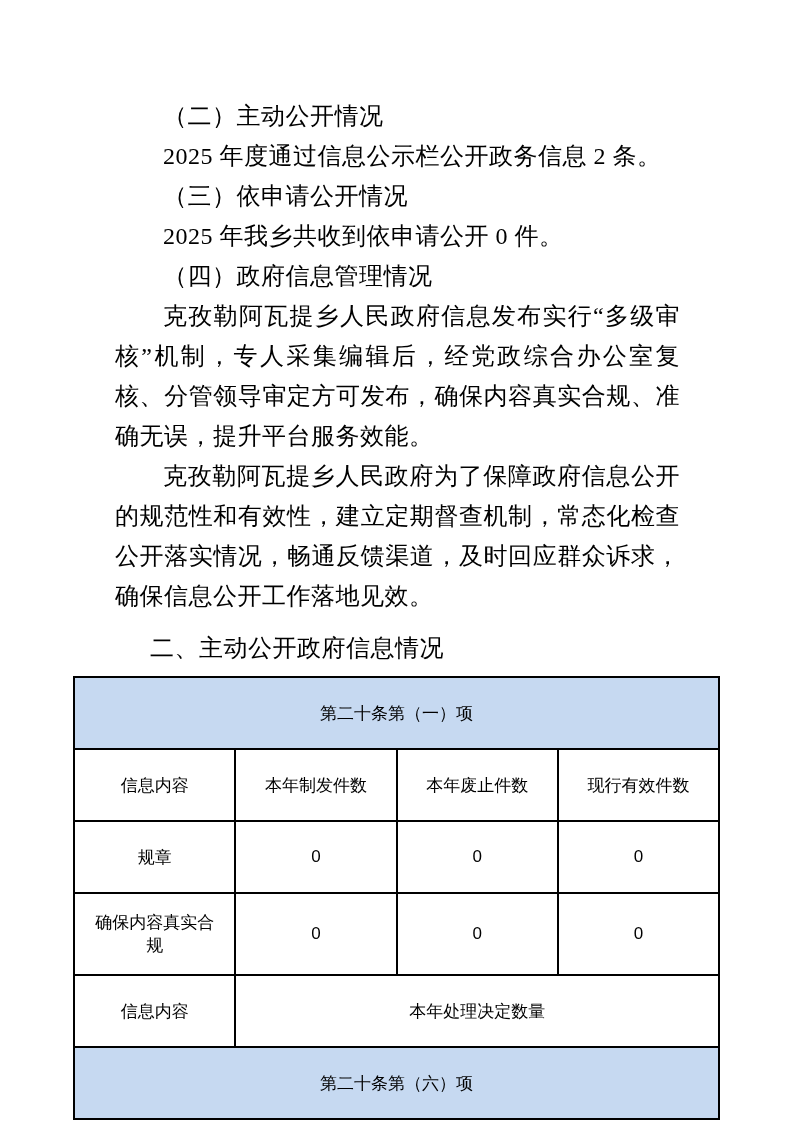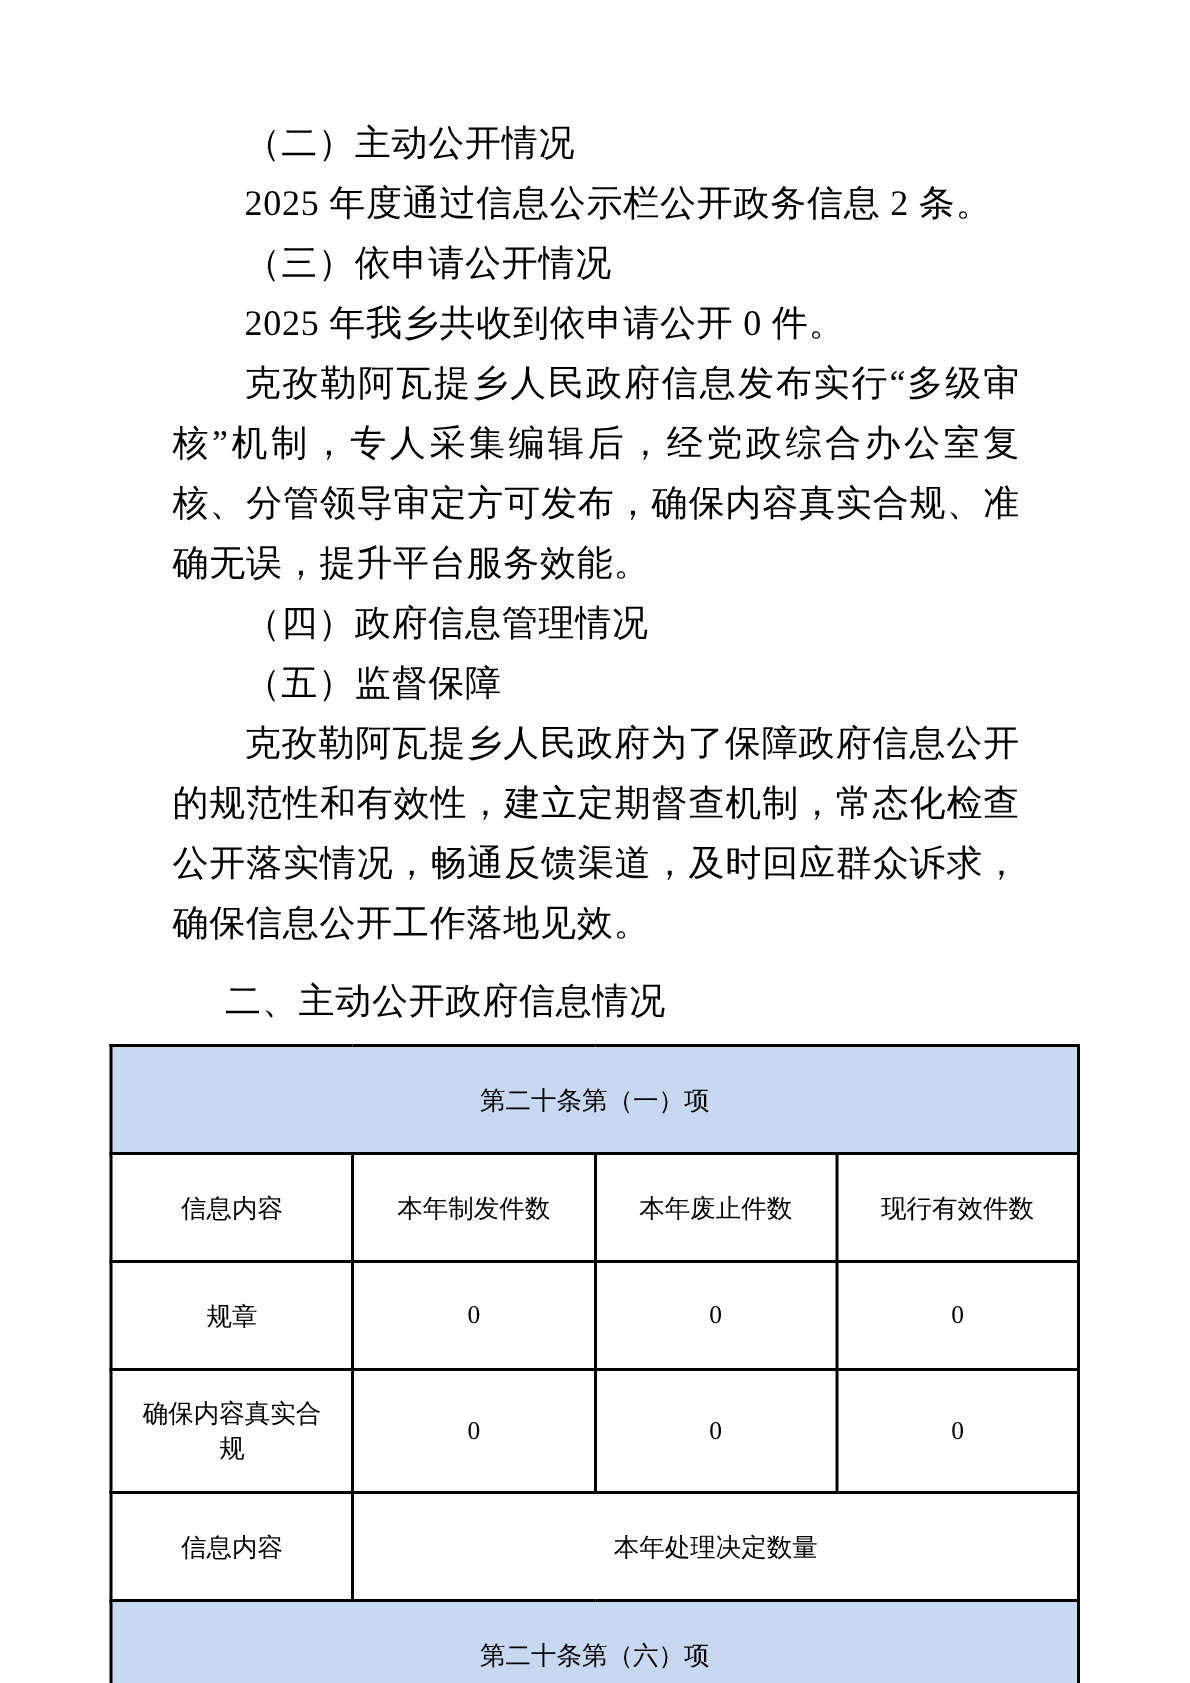--- a/index.html
+++ b/index.html
@@ -7,21 +7,21 @@
     position: relative;
     width: 793px;
     height: 1122px;
     background: #ffffff;
     overflow: hidden;
     font-family: "Liberation Serif", serif;
     color: #000000;
     box-sizing: border-box;
   }
   .body-text {
-    padding: 76px 113px 0 115px;
+    padding: 96px 113px 0 115px;
   }
   .para {
     margin: 0;
     font-size: 24px;
     line-height: 40px;
     text-align: justify;
     text-indent: 48px;
     letter-spacing: 0.5px;
   }
   .section-heading {
@@ -40,21 +40,21 @@
     table-layout: fixed;
   }
   table.tbl col { width: 25%; }
   table.tbl td {
     border: 2px solid #000000;
     height: 36px;
     font-size: 17px;
     padding: 17px;
     vertical-align: middle;
     text-align: center;
-    font-family: Liberation Serif, serif;
+    font-family: Liberation Sans, sans-serif;
   }
   td.sec {
     background: #c6d9f1;
     text-align: center;
   }
   td.lbl {
     text-align: left;
     padding-left: 7px;
   }
   td.num {
@@ -64,23 +64,22 @@
 </head>
 <body>
 
 <div class="page">
 
   <div class="body-text">
     <p class="para">（二）主动公开情况</p>
     <p class="para">2025 年度通过信息公示栏公开政务信息 2 条。</p>
     <p class="para">（三）依申请公开情况</p>
     <p class="para">2025 年我乡共收到依申请公开 0 件。</p>
+    <p class="para">（四）政府信息管理情况</p>
     <p class="para">克孜勒阿瓦提乡人民政府信息发布实行“多级审核”机制，专人采集编辑后，经党政综合办公室复核、分管领导审定方可发布，确保内容真实合规、准确无误，提升平台服务效能。</p>
-    <p class="para">（四）政府信息管理情况</p>
-    <p class="para">（五）监督保障</p>
     <p class="para">克孜勒阿瓦提乡人民政府为了保障政府信息公开的规范性和有效性，建立定期督查机制，常态化检查公开落实情况，畅通反馈渠道，及时回应群众诉求，确保信息公开工作落地见效。</p>
   </div>
 
   <h2 class="section-heading">二、主动公开政府信息情况</h2>
 
   <table class="tbl">
     <colgroup>
         <col>
         <col>
         <col>

